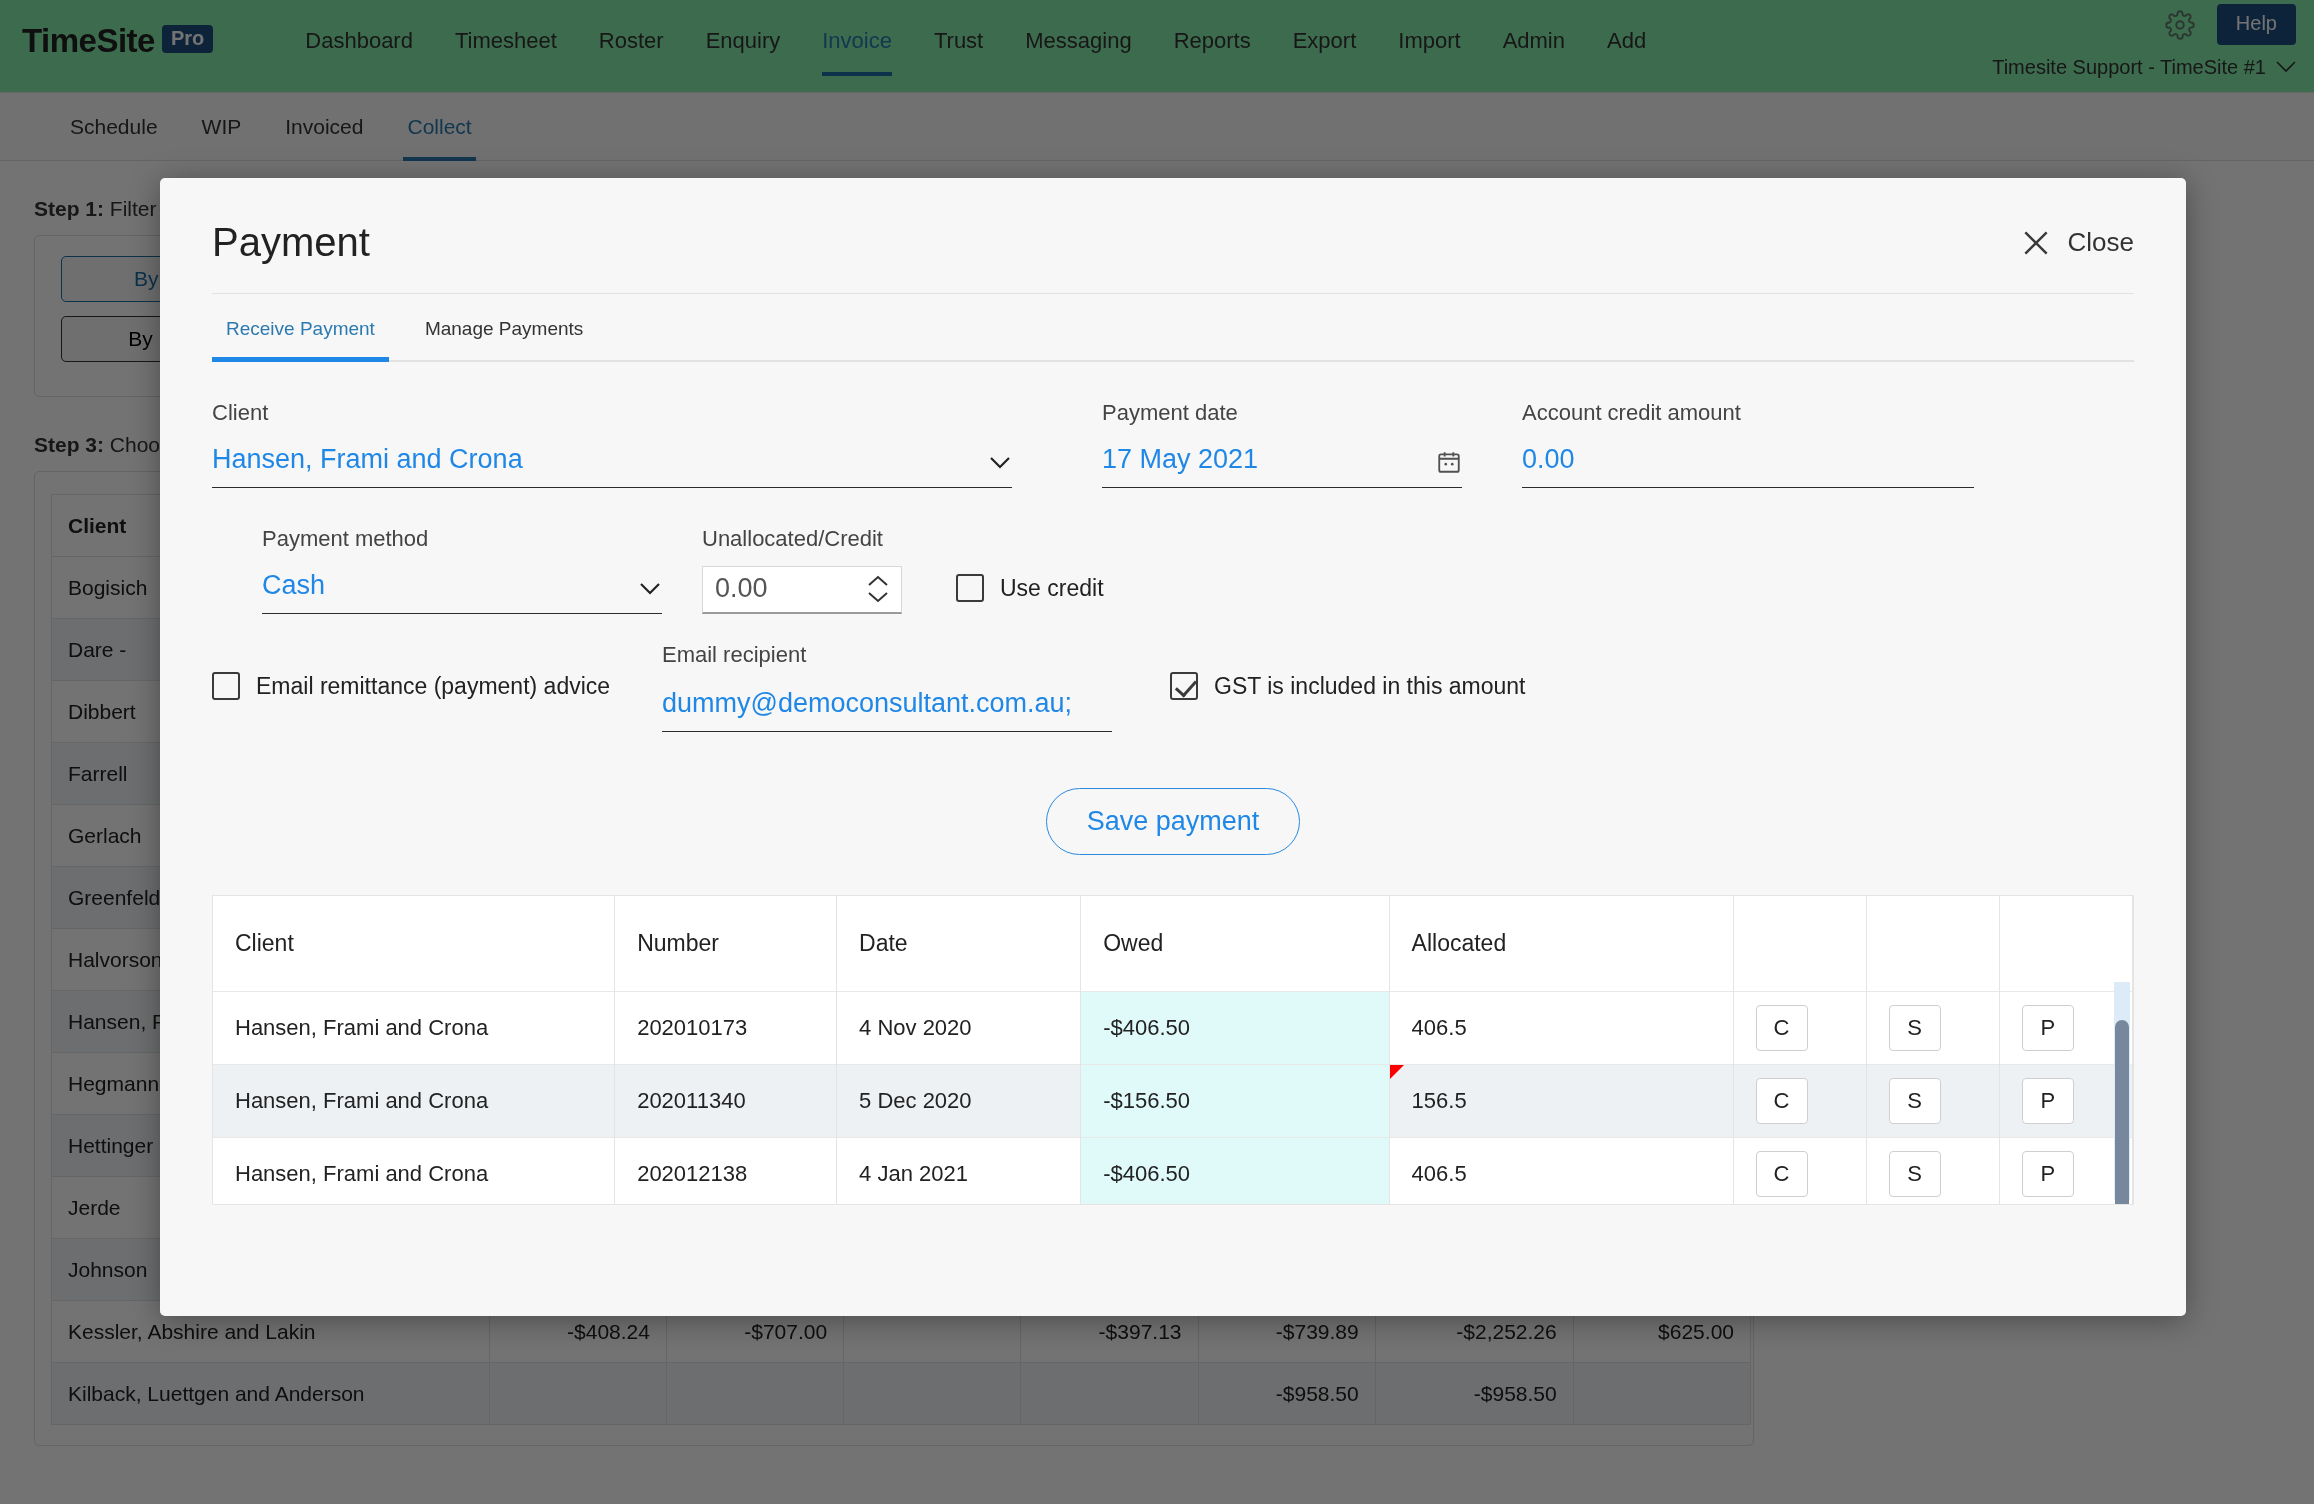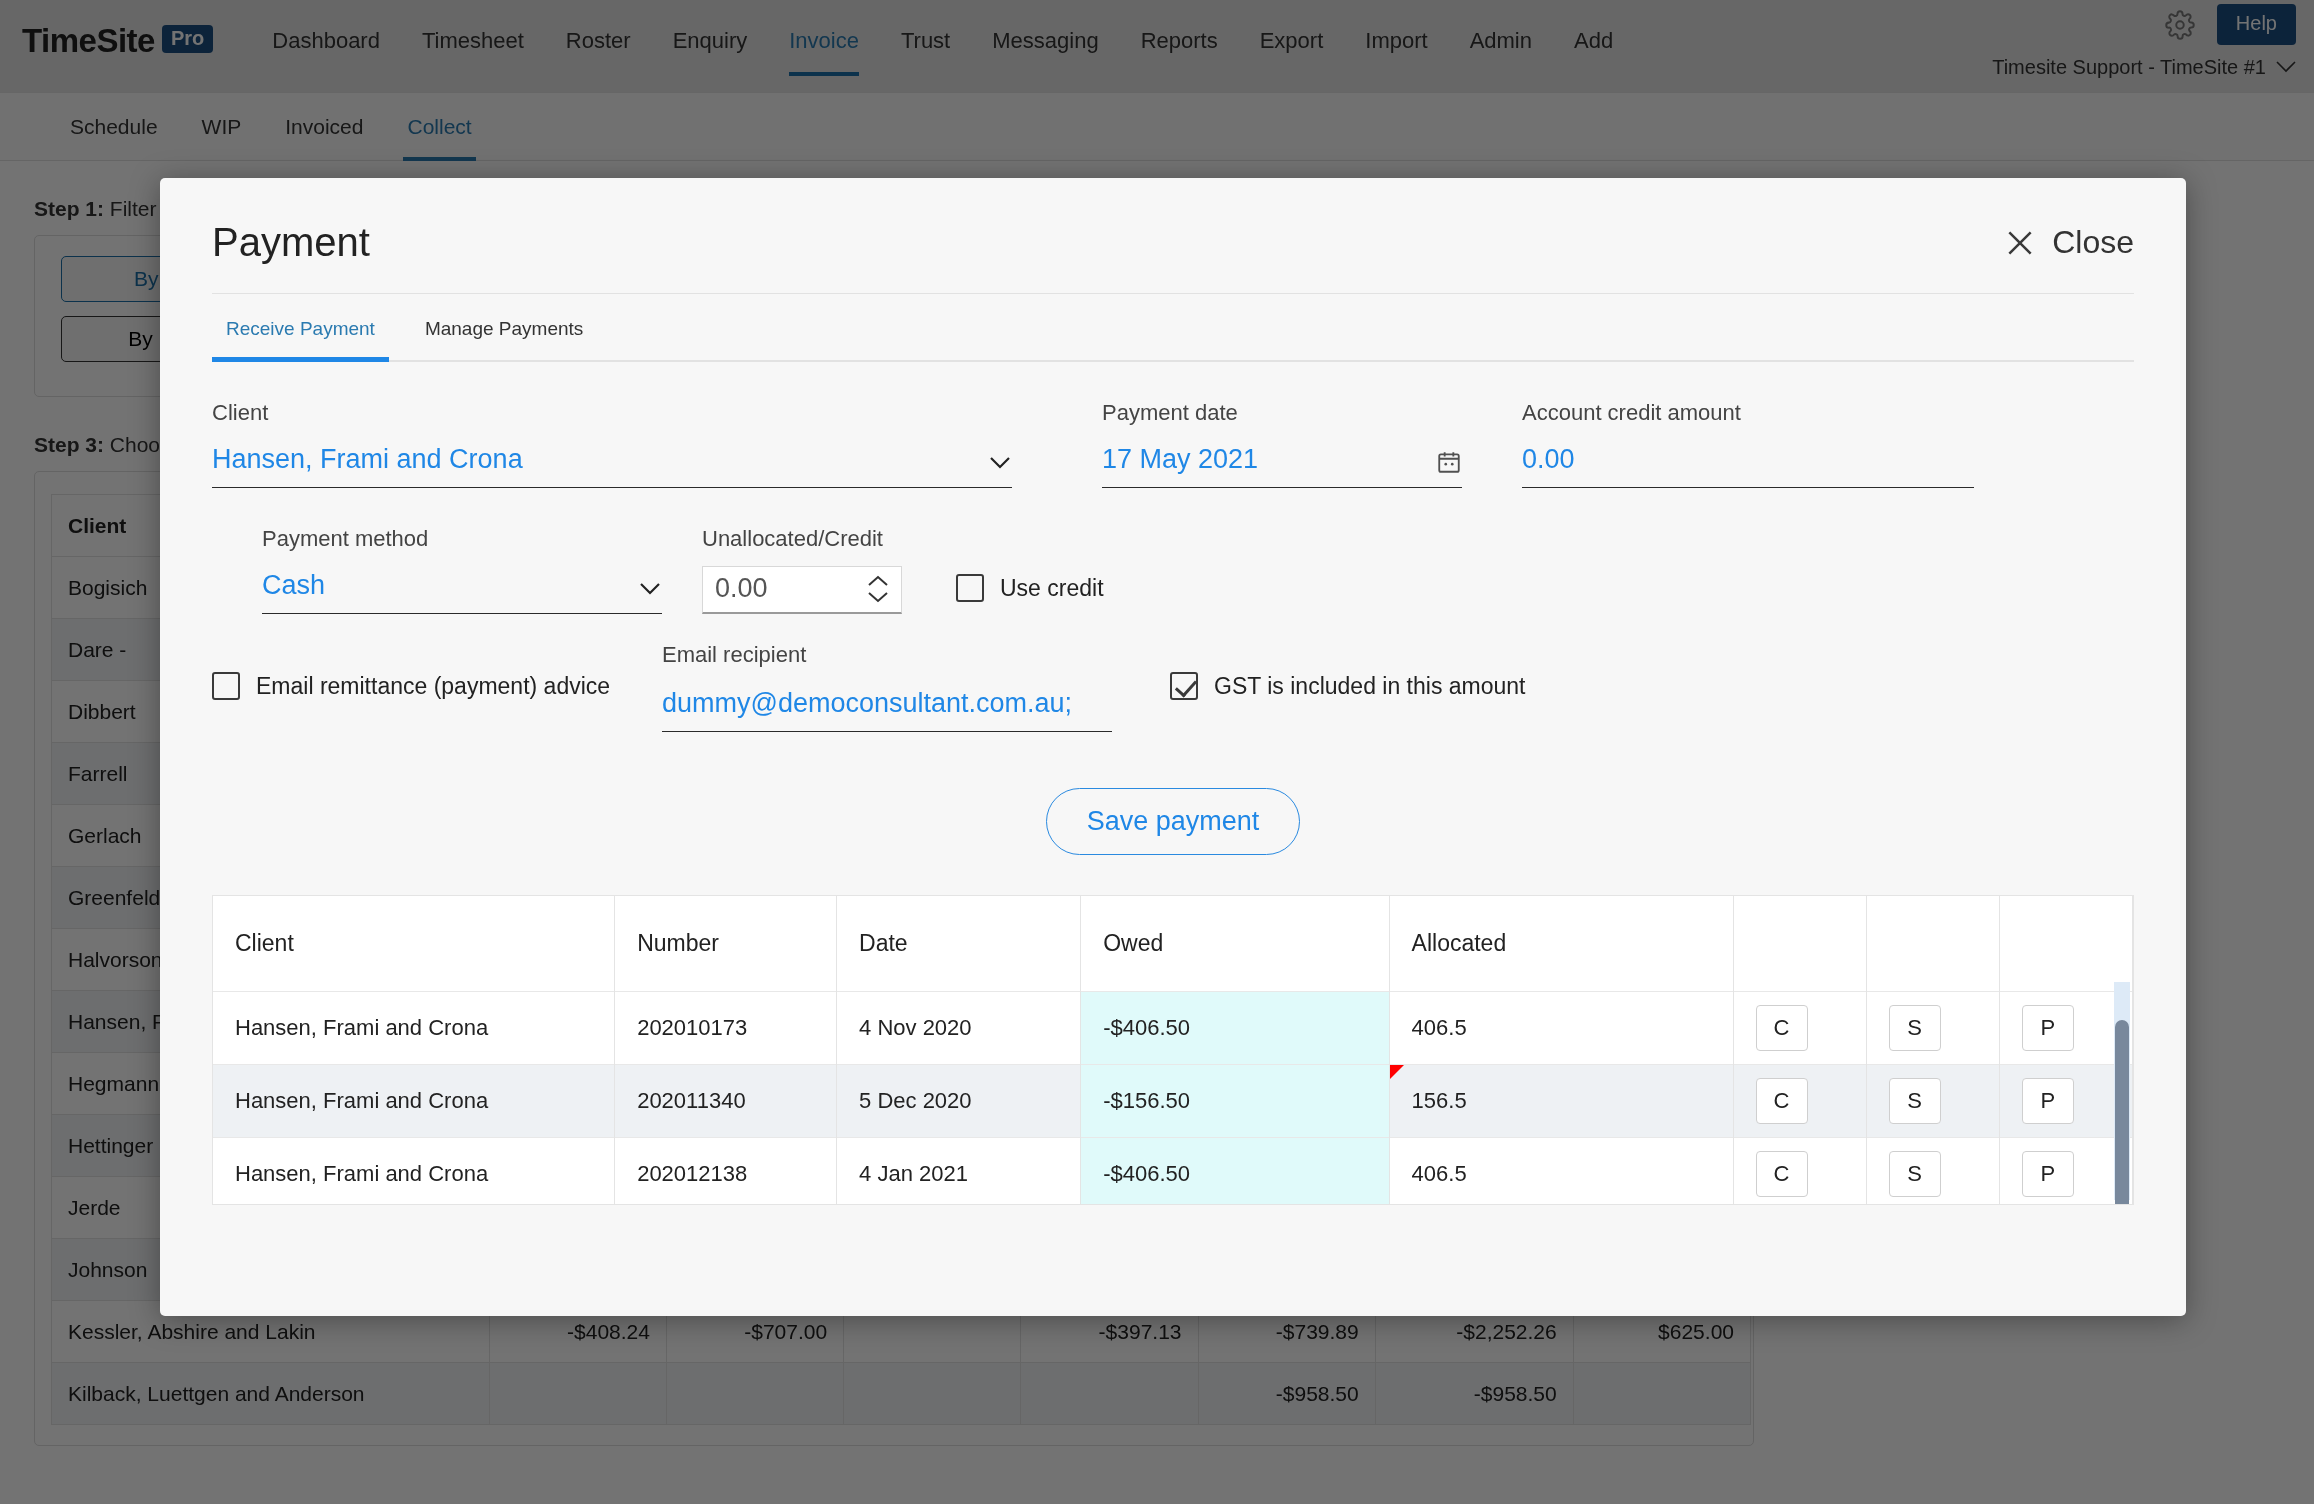--- a/index.html
+++ b/index.html
@@ -15,23 +15,23 @@
 
   .dim-overlay {
     position: absolute; inset: 0;
     background: rgba(0,0,0,0.55);
     z-index: 50;
   }
 
   
   .topnav {
     position: absolute; left: 0; top: 0; width: 2314px; height: 93px;
-    background: #e5e5e5;
+    background: #86efac;
     border-bottom: 1px solid #e3e3e3;
-    display: flex; align-items: flex-start;
+    display: flex; align-items: flex-start; gap: 33px;
   }
   .brand {
     display: flex; align-items: center;
     margin-left: 22px; margin-top: 22px;
   }
   .brand-text { font-size: 33px; font-weight: 700; color: #222; letter-spacing: -0.5px; }
   .brand-pro {
     background: #1b4f82; color: #fff; font-size: 20px; font-weight: 700;
     padding: 2px 9px 3px; border-radius: 4px; margin-left: 7px;
     position: relative; top: -2px;
@@ -108,21 +108,21 @@
     background: #f7f7f7; border-radius: 5px; z-index: 100;
     box-shadow: 0 4px 30px rgba(0,0,0,.35);
   }
   .modal-head {
     display: flex; align-items: center; justify-content: space-between;
     padding: 42px 52px 0 52px;
   }
   .modal-title { font-size: 40px; color: #222; font-weight: 400; }
   .close-wrap { display: flex; align-items: center; gap: 16px; cursor: pointer; }
   .close-x { width: 32px; height: 32px; }
-  .close-label { font-size: 32px; color: #333; }
+  .close-label { font-size: 26px; color: #333; }
 
   .modal-rule { height: 1px; background: #e2e2e2; margin: 28px 52px 0; }
 
   .tabs { display: flex; margin: 0 52px; border-bottom: 2px solid #e2e2e2; }
   .tab {
     font-size: 19px; color: #333; padding: 24px 14px 20px; cursor: pointer;
     position: relative; margin-right: 22px;
   }
   .tab.active { color: #2a7ab0; }
   .tab.active::after {

